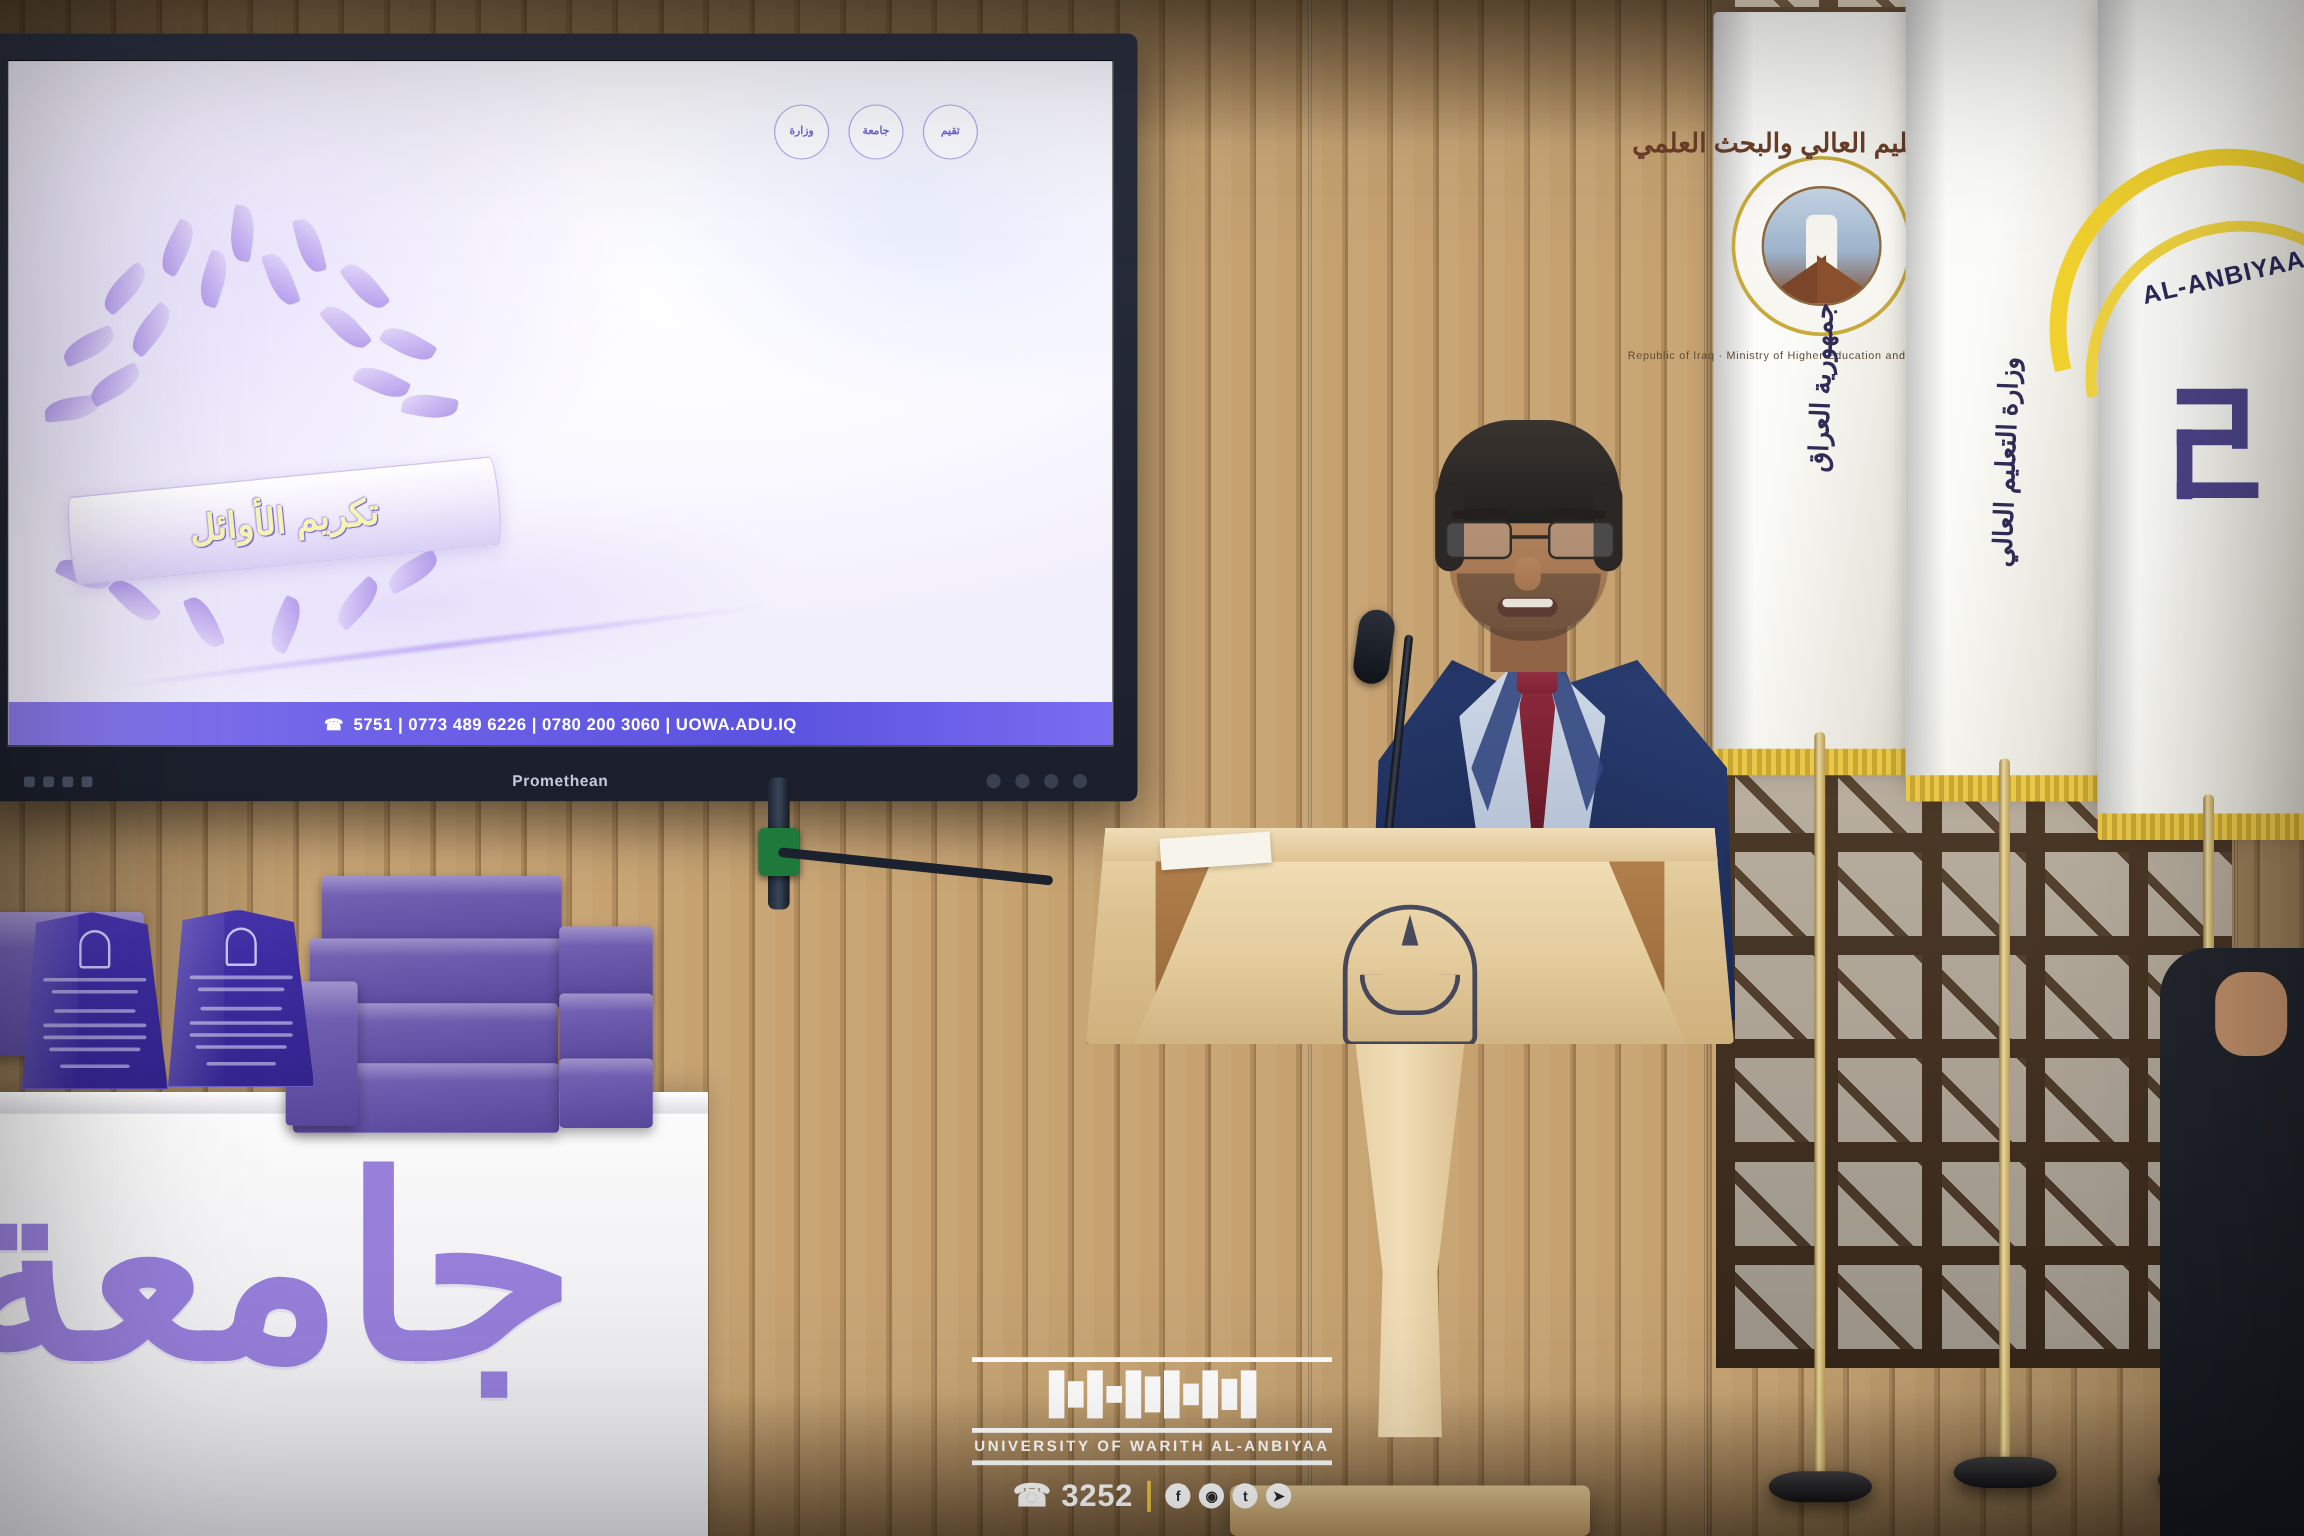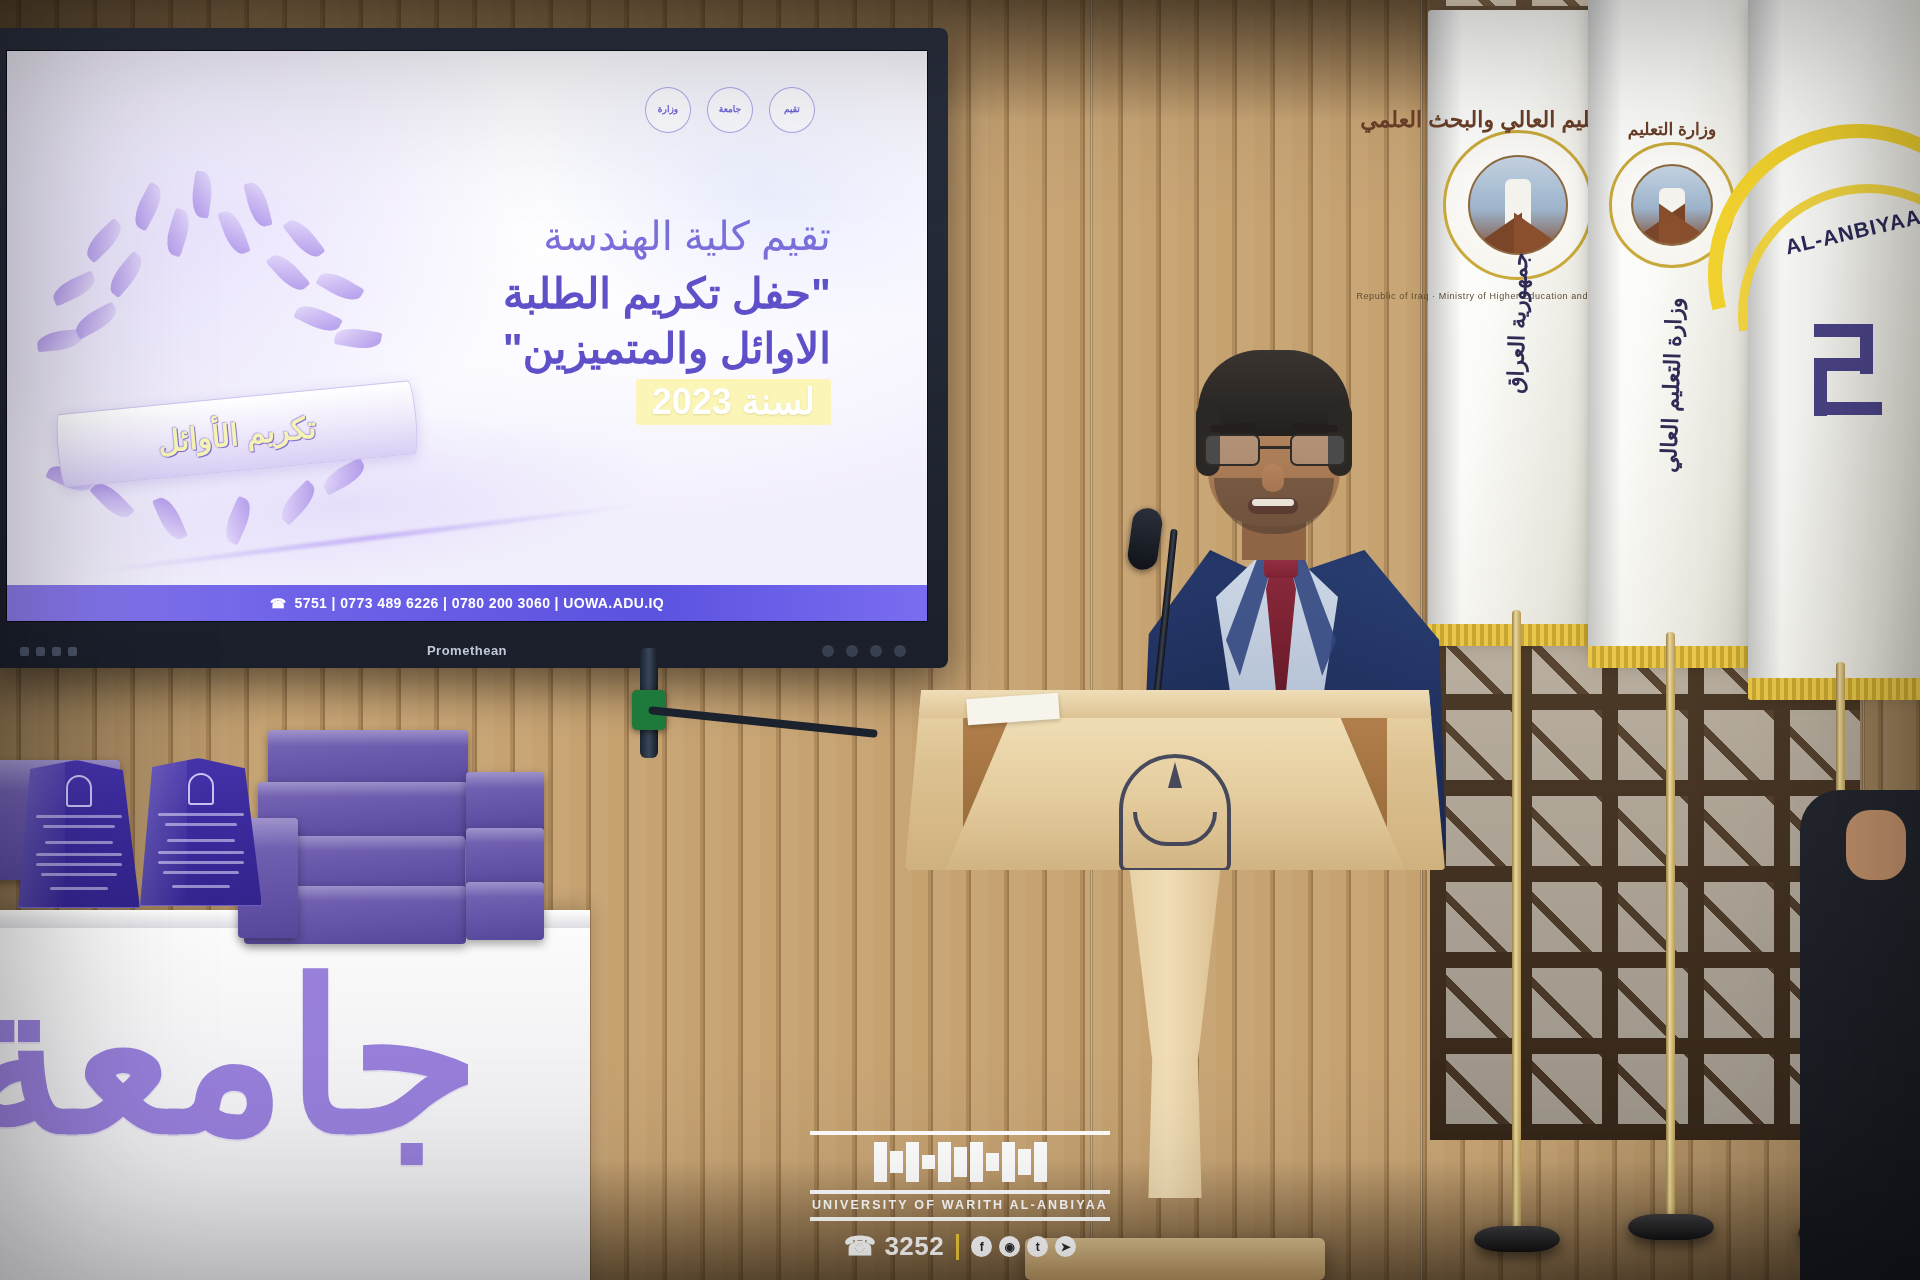--- a/index.html
+++ b/index.html
@@ -454,26 +454,20 @@
           <div class="leaf" style="left:118px;top:330px;transform:rotate(66deg);"></div>
           <div class="leaf" style="left:186px;top:332px;transform:rotate(114deg);"></div>
           <div class="leaf" style="left:246px;top:314px;transform:rotate(134deg);"></div>
           <div class="leaf" style="left:292px;top:288px;transform:rotate(152deg);"></div>
 
           <div class="ribbon">
             <span class="ribbon-text">تكريم الأوائل</span>
           </div>
         </div>
 
-        <div class="slide-head">
-          <div class="l1">تقيم كلية الهندسة</div>
-          <div class="l2">"حفل تكريم الطلبة</div>
-          <div class="l3">الاوائل والمتميزين"</div>
-          <div class="l4">لسنة 2023</div>
-        </div>
 
         <div class="slide-footer">
           <span class="ph">☎</span>
           <span>5751 | 0773 489 6226 | 0780 200 3060 | UOWA.ADU.IQ</span>
         </div>
       </div>
     </div>
     <div class="board-leds">
       <i></i>
         <i></i>
@@ -516,28 +510,20 @@
       <div class="wflag-ar">جمهورية العراق</div>
       <div class="fringe"></div>
     </div>
     <div class="pole" style="left:84px; top:600px; height:620px;"></div>
     <div class="flag-base" style="left:46px; top:1216px;"></div>
   </div>
 
   <div class="flag" style="left:1588px; top:-8px;">
     <div class="wflag" style="width:168px; height:660px;">
       <div class="curl"></div>
-      <div class="seal" style="top:150px; width:126px; height:126px;">
-        <div class="seal-ar" style="font-size:17px;">وزارة التعليم</div>
-        <div class="seal-inner" style="width:82px;height:82px;">
-          <div class="seal-torch"></div>
-          <div class="seal-wing-l"></div>
-          <div class="seal-wing-r"></div>
-        </div>
-      </div>
       <div class="wflag-ar" style="top:380px;">وزارة التعليم العالي</div>
       <div class="fringe"></div>
     </div>
     <div class="pole" style="left:78px; top:640px; height:590px;"></div>
     <div class="flag-base" style="left:40px; top:1222px;"></div>
   </div>
 
   <div class="flag" style="left:1748px; top:-6px;">
     <div class="wflag" style="width:185px; height:690px;">
       <div class="curl"></div>

